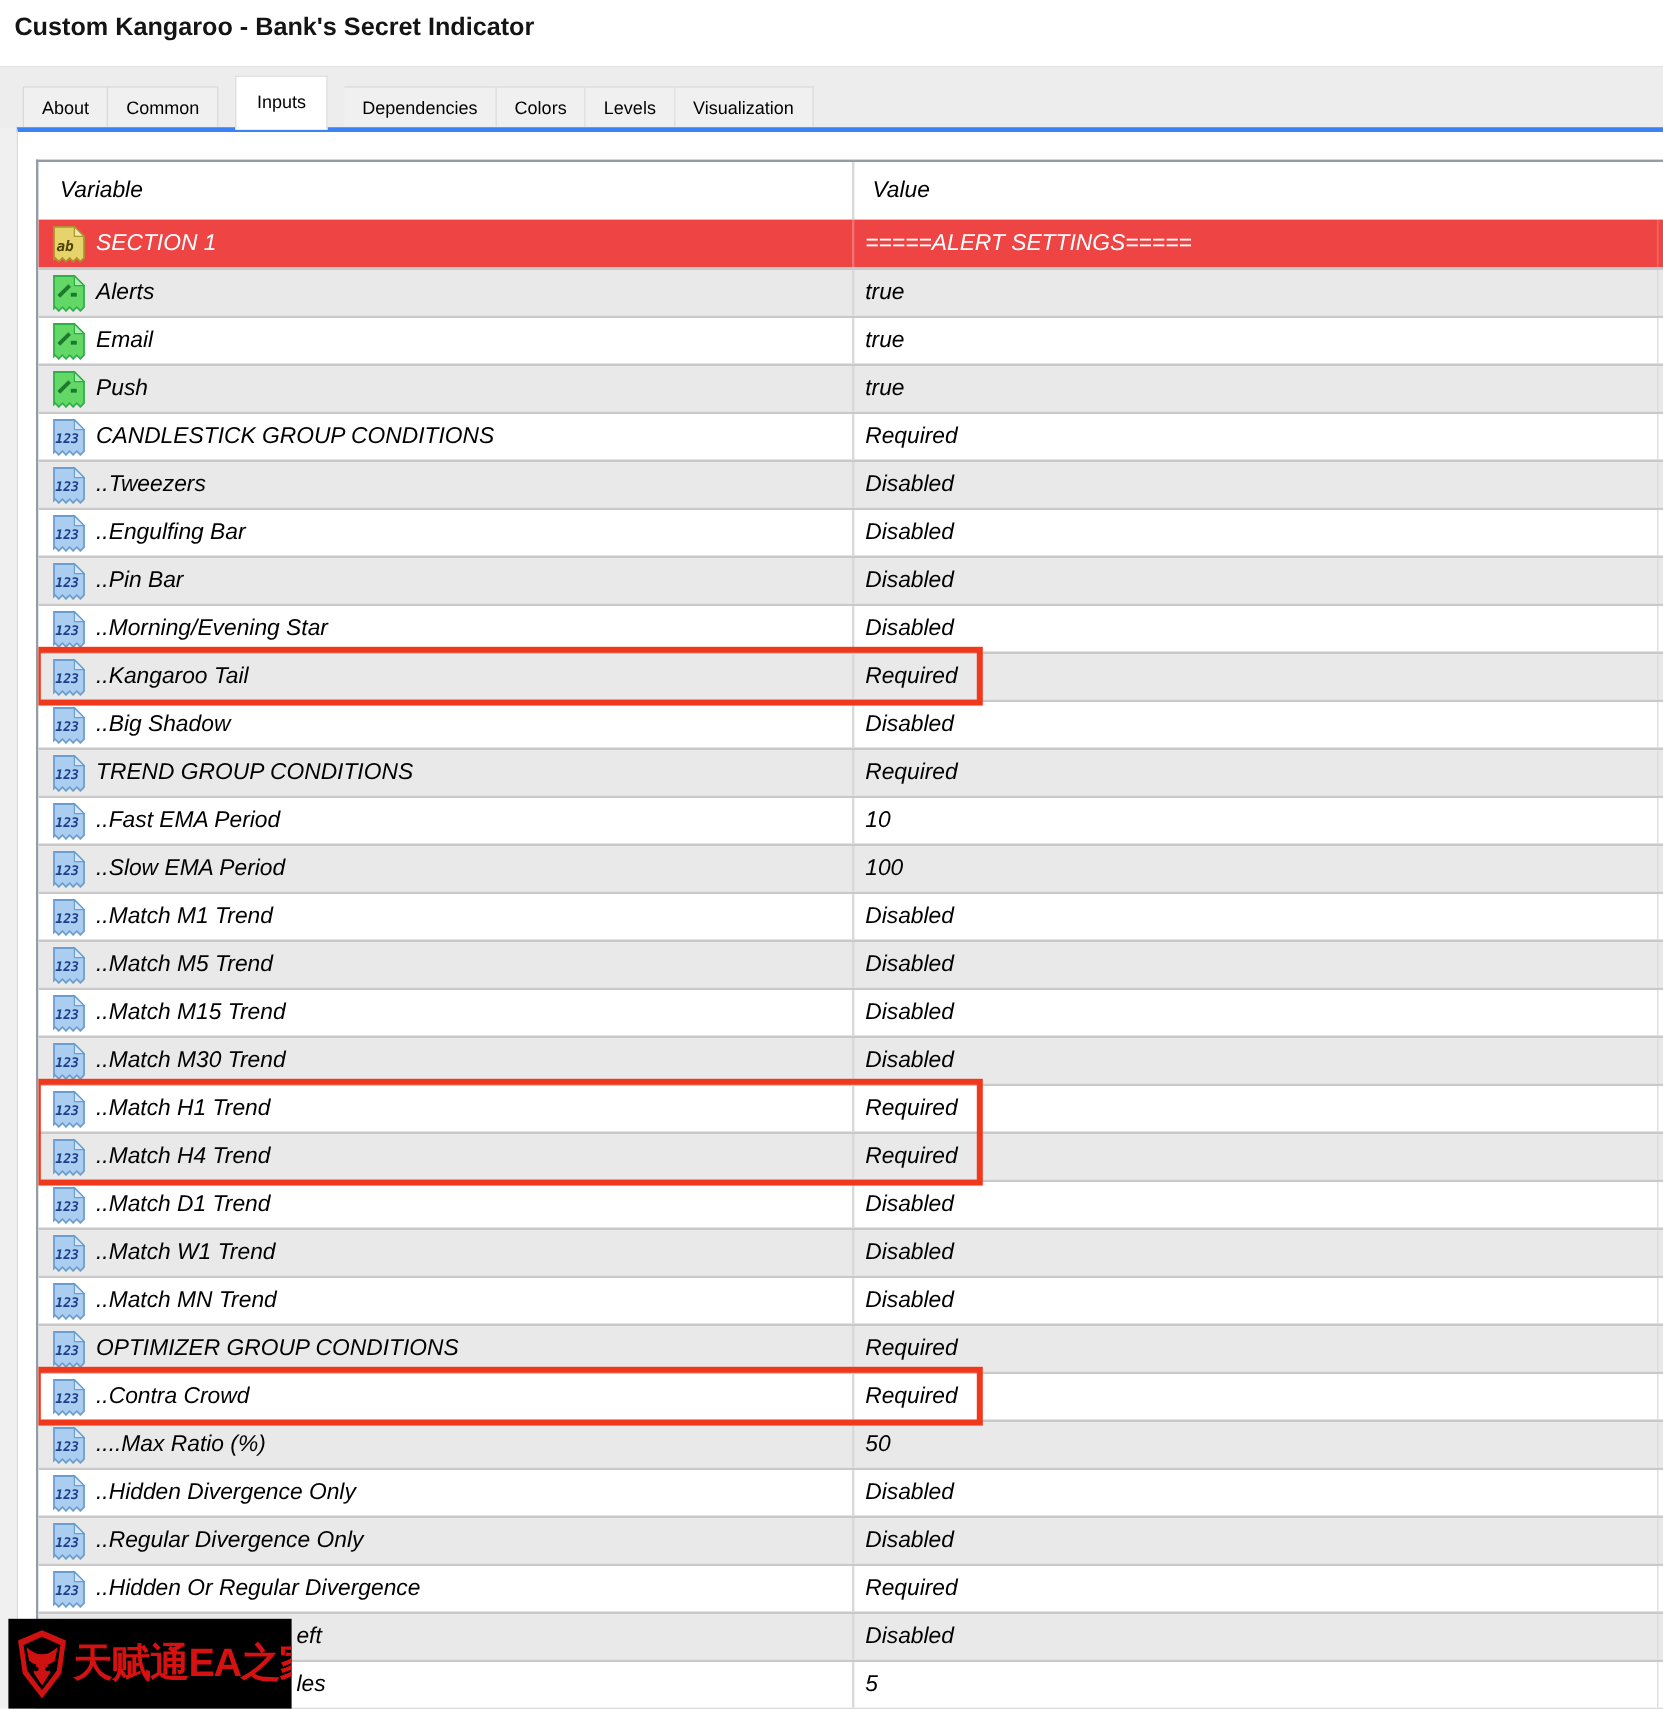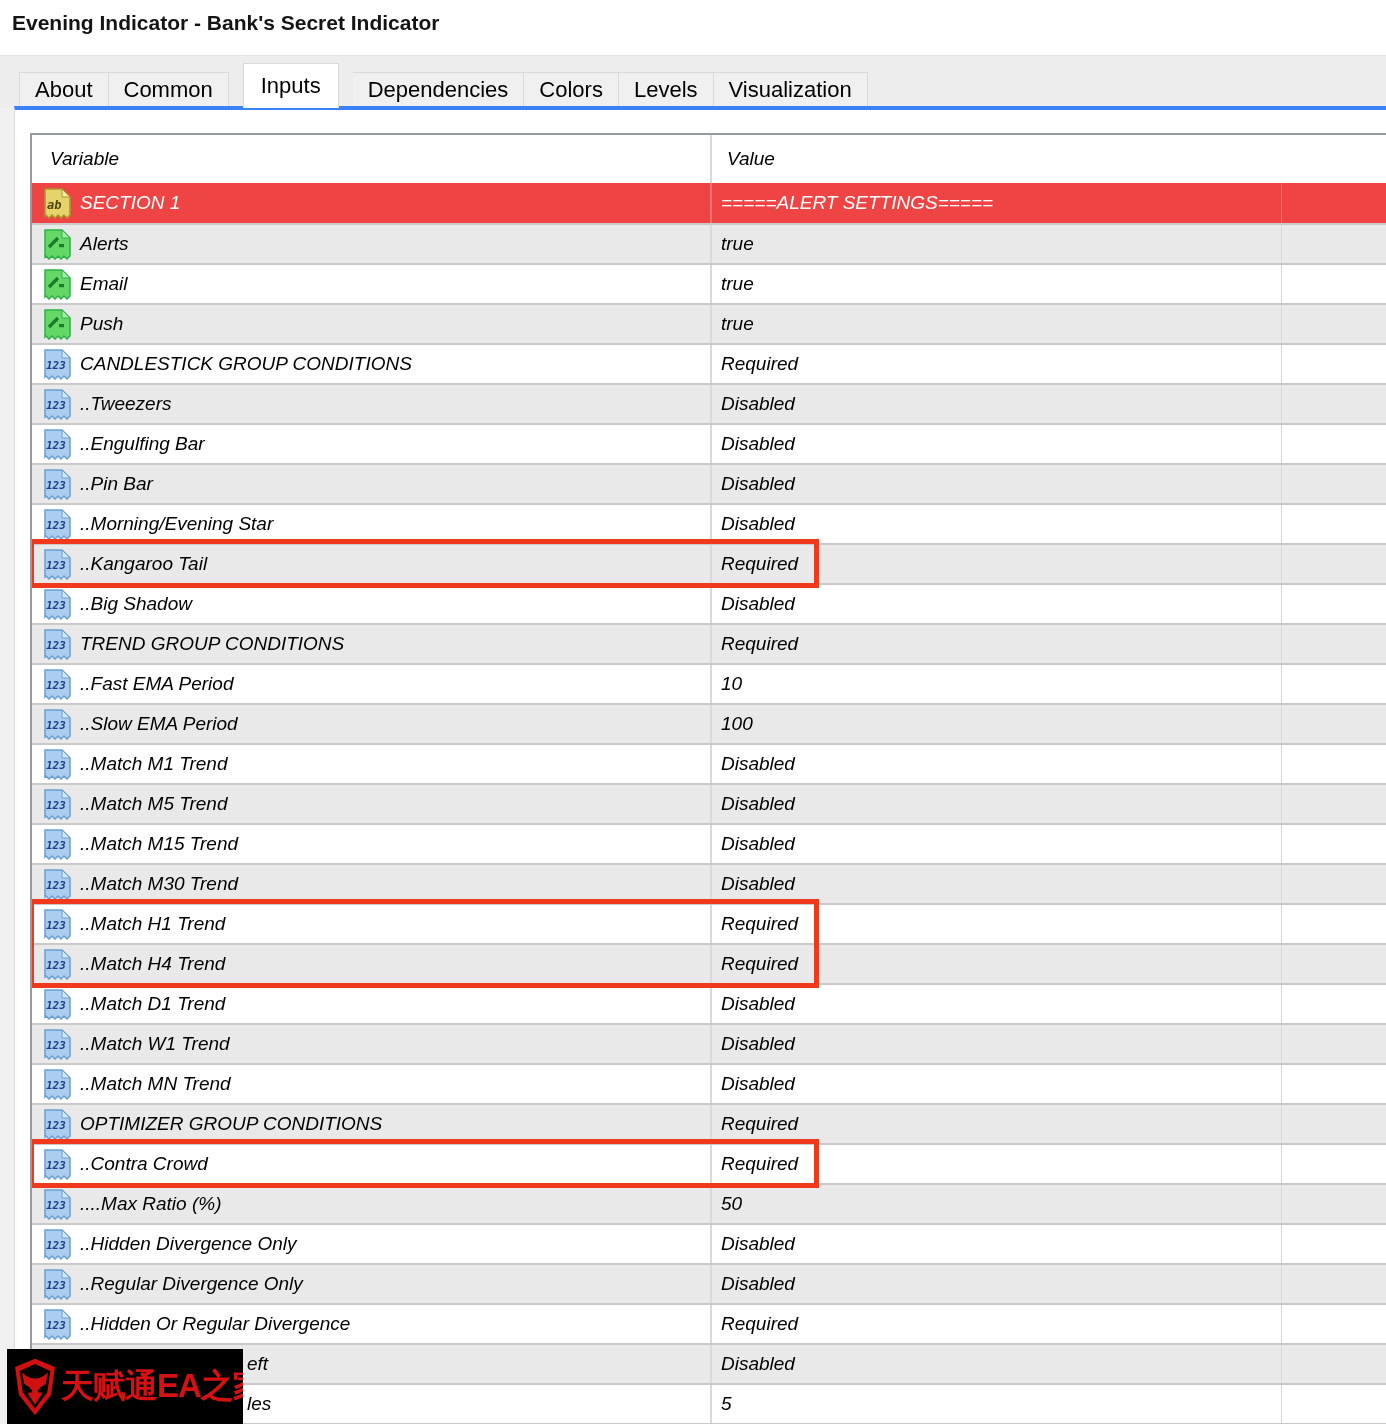--- a/index.html
+++ b/index.html
@@ -11,21 +11,21 @@
   }
   .title-area{position:absolute;top:0;left:0;width:100%;height:55px;background:#fff;}
   .dialog-title{position:absolute;top:11px;left:12px;font-size:21px;font-weight:600;color:#141414;}
 
   
   .tabstrip{position:absolute;top:55px;left:0;width:100%;height:51px;background:#ededed;border-top:1px solid #e2e2e2;}
   .tabs{position:absolute;left:19px;bottom:-1px;display:flex;align-items:flex-end;}
   .tab{
     height:34px;display:flex;align-items:center;padding:0 15px;
     background:#f0f0f0;border:1px solid #d9d9d9;border-left:none;
-    font-size:22px;color:#000;cursor:default;white-space:nowrap;
+    font-size:15px;color:#000;cursor:default;white-space:nowrap;
   }
   .tab:first-child{border-left:1px solid #d9d9d9;}
   .tab.active{
     background:#fff;height:43px;border:1px solid #d9d9d9;border-bottom:1px solid #fff;
     margin:0 14px;position:relative;z-index:3;padding:0 17px;
   }
 
   
   .content{
     position:absolute;top:106px;left:14px;right:0;bottom:0;
@@ -44,21 +44,21 @@
   .th{display:flex;align-items:center;font-size:19px;color:#000;box-sizing:border-box;}
   .th-var{width:678px;padding-left:18px;}
   .th-val{width:672px;padding-left:15px;border-left:2px solid #d9d9d9;}
   .rows{position:relative;}
   .prow{display:flex;height:40px;background:#fff;box-sizing:border-box;}
   .prow + .prow, .sliver{border-top:2px solid #c9c9c9;}
   .prow.alt{background:#e9e9e9;}
   .prow.sel{background:#ef4444;}
   .prow.sel .label,.prow.sel .value{color:#fff;}
   .cell-var{width:678px;display:flex;align-items:center;padding-left:10px;box-sizing:border-box;overflow:hidden;}
-  .cell-val{width:572px;display:flex;align-items:center;padding-left:9px;border-left:2px solid #d9d9d9;border-right:1px solid #d9d9d9;box-sizing:border-box;}
+  .cell-val{width:672px;display:flex;align-items:center;padding-left:9px;border-left:2px solid #d9d9d9;border-right:1px solid #d9d9d9;box-sizing:border-box;}
   .prow.sel .cell-val{border-left-color:rgba(255,255,255,.25);border-right-color:rgba(255,255,255,.25);}
   .filler{flex:1;}
   .icon{width:30px;height:32px;flex:0 0 30px;margin-right:8px;display:flex;align-items:center;}
   .label,.value{font-size:19px;color:#000;white-space:nowrap;}
   .prow.partial .cell-var{padding-left:0;}
   .prow.partial .icon{margin-right:0;}
   .prow.partial .label{position:absolute;left:215px;}
   .prow.partial{position:relative;}
   .sliver{height:6px;background:#e9e9e9;}
 
@@ -76,21 +76,21 @@
   .wm-logo{flex:0 0 46px;margin-left:5px;}
   .wm-text{
     font-size:33px;font-weight:bold;color:#d61111;margin-left:3px;
     letter-spacing:-1px;white-space:nowrap;
   }
 </style>
 </head>
 <body>
 
 <div class="title-area"></div>
-<div class="dialog-title">Evening Indicator - Bank's Secret Indicator</div>
+<div class="dialog-title">Custom Kangaroo - Bank's Secret Indicator</div>
 
 <div class="tabstrip">
   <div class="tabs" id="tabs">
       <div class="tab">
         <span>About</span>
       </div>
       <div class="tab">
         <span>Common</span>
       </div>
       <div class="tab active">

